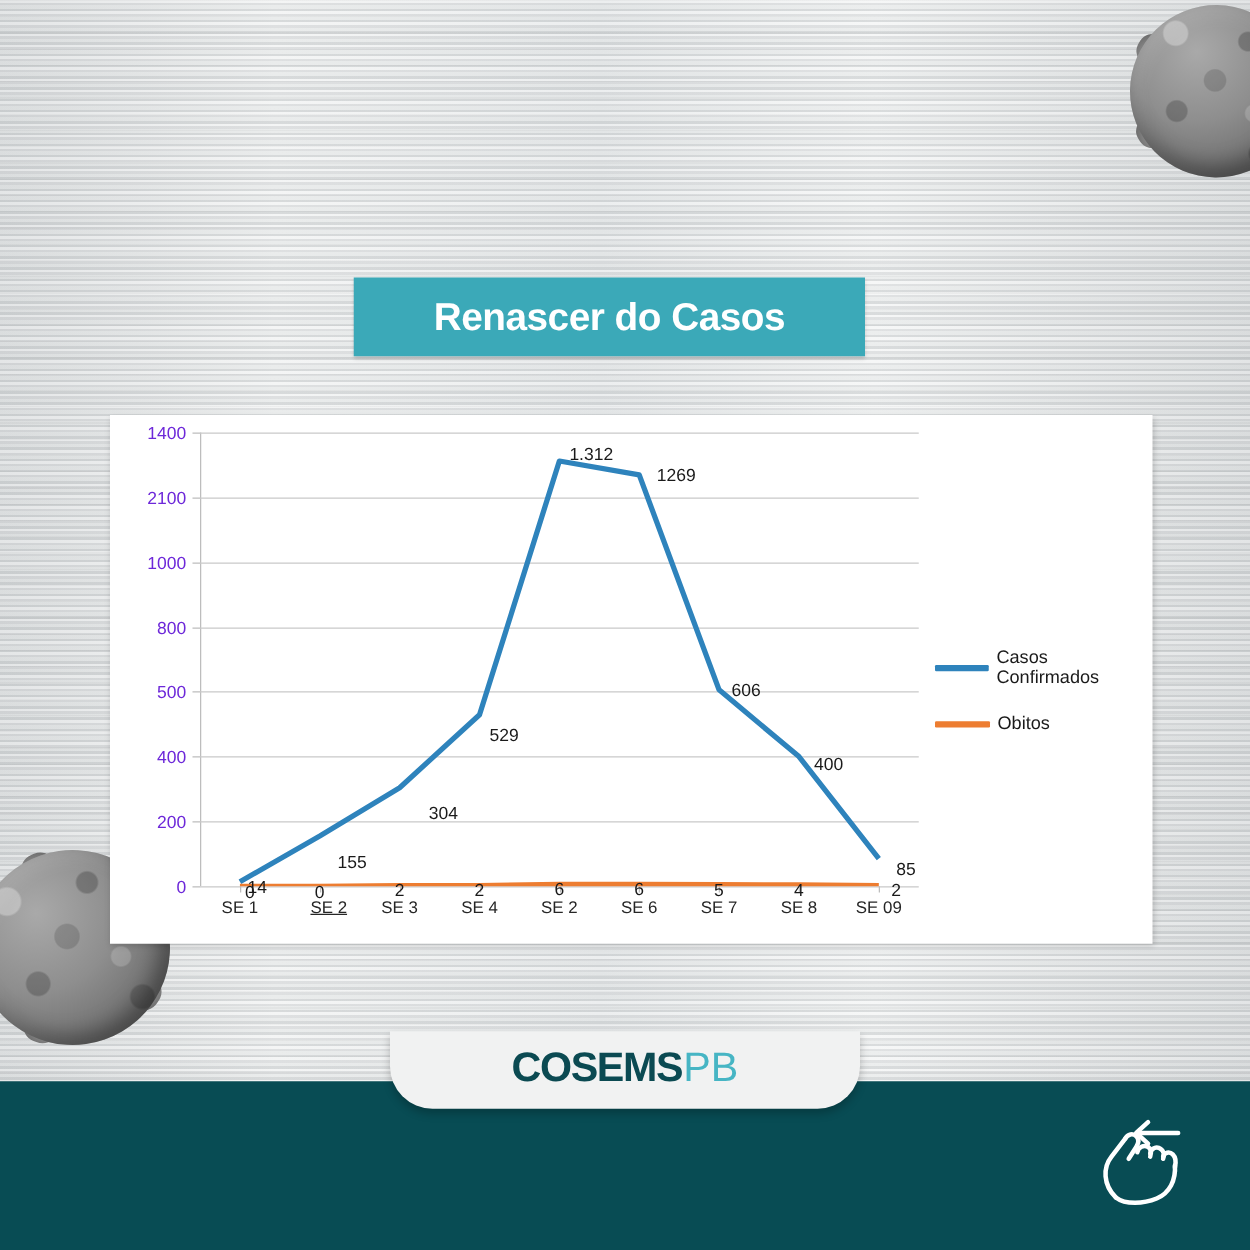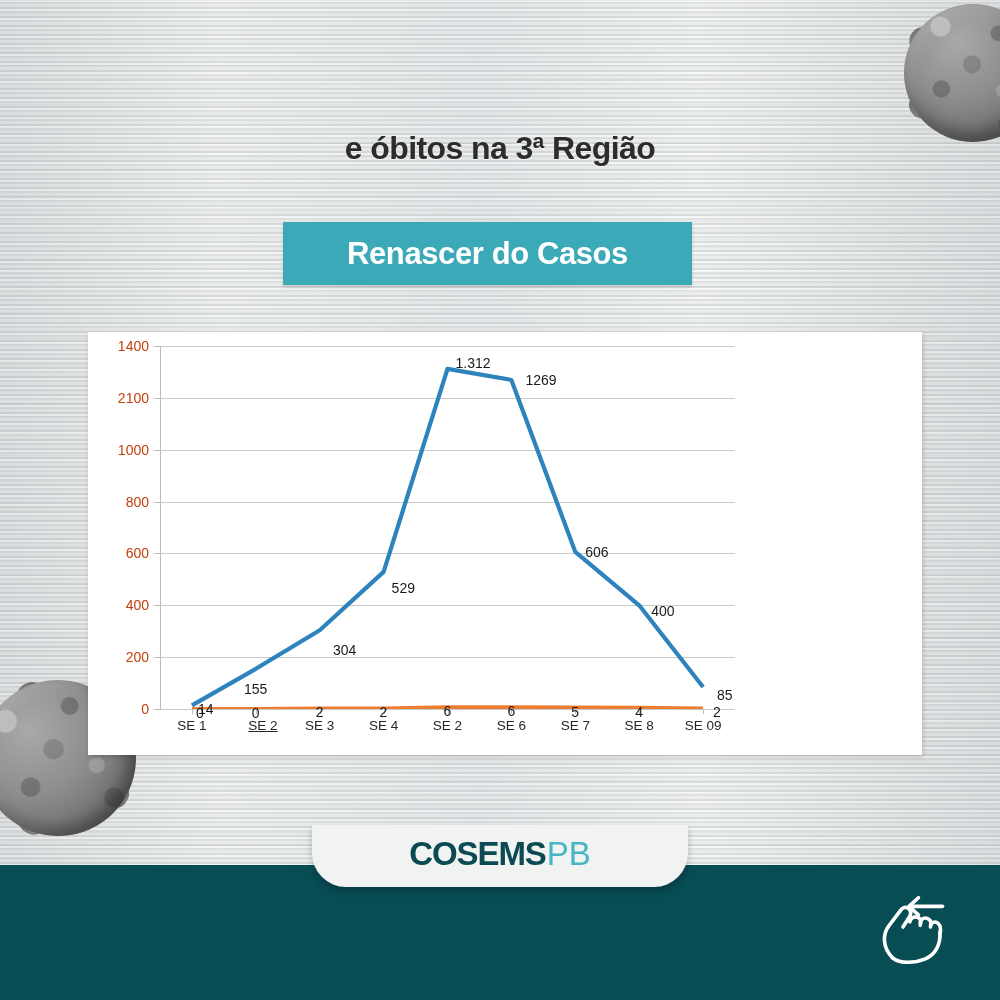--- a/index.html
+++ b/index.html
@@ -85,21 +85,21 @@
   #plot{
     position:absolute;left:72px;top:14px;width:575px;height:363px;
   }
   .grid-line{
     position:absolute;left:0;width:100%;height:1px;background:#c9c9c9;
   }
   .axis-v{position:absolute;left:0;top:0;width:1px;height:100%;background:#bdbdbd;}
   .tick{position:absolute;left:-6px;width:6px;height:1px;background:#bdbdbd;}
   .ylab{
     position:absolute;right:calc(100% + 11px);transform:translateY(-50%);
-    font-size:14px;color:#c2410c;white-space:nowrap;
+    font-size:14px;color:#6d28d9;white-space:nowrap;
   }
   .xtick{position:absolute;top:100%;width:1px;height:5px;background:#bdbdbd;}
   .xlab{
     position:absolute;top:calc(100% + 9px);transform:translateX(-50%);
     font-size:13.5px;color:#262626;white-space:nowrap;
   }
   .dlabel{
     position:absolute;font-size:14px;color:#1a1a1a;white-space:nowrap;
     transform:translateY(-50%);
   }
@@ -222,42 +222,41 @@
     <div class="spk" style="width: 76.44px; height: 13.52px; transform: translateY(-50%) rotate(310deg); border-radius: 3px;">
       <i style="width: 24.7px; height: 27.3px;"></i>
     </div>
     <div class="spk" style="width: 62.4px; height: 13.52px; transform: translateY(-50%) rotate(344.5deg); border-radius: 3px;">
       <i style="width: 24.7px; height: 27.3px;"></i>
     </div>
     <div class="core" style="width: 156px; height: 156px; left: 52px; top: 52px;"></div>
   </div>
 
 <div id="title-block">
-  <div class="title-line">e óbitos na 3ª Região</div>
 </div>
 
 <div id="region-banner">
   <span>Renascer do Casos</span>
 </div>
 
 <div id="chart-panel">
   <div id="plot">
     <div class="axis-v"></div>
   <div class="grid-line" style="top: 363px;"></div>
       <div class="tick" style="top: 363px;"></div>
       <div class="ylab" style="top: 363px;">0</div>
       <div class="grid-line" style="top: 311.143px;"></div>
       <div class="tick" style="top: 311.143px;"></div>
       <div class="ylab" style="top: 311.143px;">200</div>
       <div class="grid-line" style="top: 259.286px;"></div>
       <div class="tick" style="top: 259.286px;"></div>
       <div class="ylab" style="top: 259.286px;">400</div>
       <div class="grid-line" style="top: 207.429px;"></div>
       <div class="tick" style="top: 207.429px;"></div>
-      <div class="ylab" style="top: 207.429px;">600</div>
+      <div class="ylab" style="top: 207.429px;">500</div>
       <div class="grid-line" style="top: 155.571px;"></div>
       <div class="tick" style="top: 155.571px;"></div>
       <div class="ylab" style="top: 155.571px;">800</div>
       <div class="grid-line" style="top: 103.714px;"></div>
       <div class="tick" style="top: 103.714px;"></div>
       <div class="ylab" style="top: 103.714px;">1000</div>
       <div class="grid-line" style="top: 51.8571px;"></div>
       <div class="tick" style="top: 51.8571px;"></div>
       <div class="ylab" style="top: 51.8571px;">2100</div>
       <div class="grid-line" style="top: 0px;"></div>
@@ -279,38 +278,48 @@
       <div class="xlab" style="left: 415.278px;">SE 7</div>
       <div class="xtick" style="left: 479.167px;"></div>
       <div class="xlab" style="left: 479.167px;">SE 8</div>
       <div class="xtick" style="left: 543.056px;"></div>
       <div class="xlab" style="left: 543.056px;">SE 09</div>
       <svg width="575" height="363" style="position: absolute; left: 0px; top: 0px;">
         <polyline points="31.944444444444443,359.37 95.83333333333333,322.8107142857143 159.72222222222223,284.1771428571428 223.6111111111111,225.83785714285716 287.5,22.81714285714287 351.38888888888886,33.96642857142854 415.27777777777777,205.87285714285713 479.16666666666663,259.2857142857143 543.0555555555555,340.9607142857143" fill="none" stroke="#2e83bc" stroke-width="4.2" stroke-linejoin="round" stroke-linecap="butt"></polyline>
         <polyline points="31.944444444444443,363 95.83333333333333,363 159.72222222222223,362.4814285714286 223.6111111111111,362.4814285714286 287.5,361.44428571428574 351.38888888888886,361.44428571428574 415.27777777777777,361.7035714285714 479.16666666666663,361.96285714285716 543.0555555555555,362.4814285714286" fill="none" stroke="#ed7d31" stroke-width="4.2" stroke-linejoin="round" stroke-linecap="butt"></polyline>
       </svg>
       <div class="dlabel" style="left: 37.9444px; top: 363.37px;">14</div>
-      <div class="dlabel" style="left: 84px; top: 342.811px;">155</div>
-      <div class="dlabel" style="left: 173px; top: 304.177px;">304</div>
+      <div class="dlabel" style="left: 110px; top: 342.811px;">155</div>
+      <div class="dlabel" style="left: 183px; top: 304.177px;">304</div>
       <div class="dlabel" style="left: 231.611px; top: 241.838px;">529</div>
       <div class="dlabel" style="left: 295.5px; top: 16.8171px;">1.312</div>
       <div class="dlabel" style="left: 365.389px; top: 33.9664px;">1269</div>
       <div class="dlabel" style="left: 425.278px; top: 205.873px;">606</div>
       <div class="dlabel" style="left: 491.167px; top: 265.286px;">400</div>
       <div class="dlabel" style="left: 557.056px; top: 348.961px;">85</div>
       <div class="dlabel" style="left: 35.9444px; top: 367px;">0</div>
       <div class="dlabel" style="left: 91.8333px; top: 367px;">0</div>
       <div class="dlabel" style="left: 155.722px; top: 366.481px;">2</div>
       <div class="dlabel" style="left: 219.611px; top: 366.481px;">2</div>
       <div class="dlabel" style="left: 283.5px; top: 365.444px;">6</div>
       <div class="dlabel" style="left: 347.389px; top: 365.444px;">6</div>
       <div class="dlabel" style="left: 411.278px; top: 365.704px;">5</div>
       <div class="dlabel" style="left: 475.167px; top: 365.963px;">4</div>
       <div class="dlabel" style="left: 553.056px; top: 366.481px;">2</div>
     </div>
+  <div id="legend">
+      <div class="leg-row">
+        <div class="leg-swatch" style="background: rgb(46, 131, 188);"></div>
+        <div class="leg-text">Casos Confirmados</div>
+      </div>
+      <div class="leg-row">
+        <div class="leg-swatch" style="background: rgb(237, 125, 49);"></div>
+        <div class="leg-text">Obitos</div>
+      </div>
+    </div>
 </div>
 
 <div id="footer"></div>
 
 <div id="logo-tab">
   <div id="logo-row">
     <span id="logo-cosems">COSEMS</span>
     <span id="logo-pb">PB</span>
   </div>
 </div>

